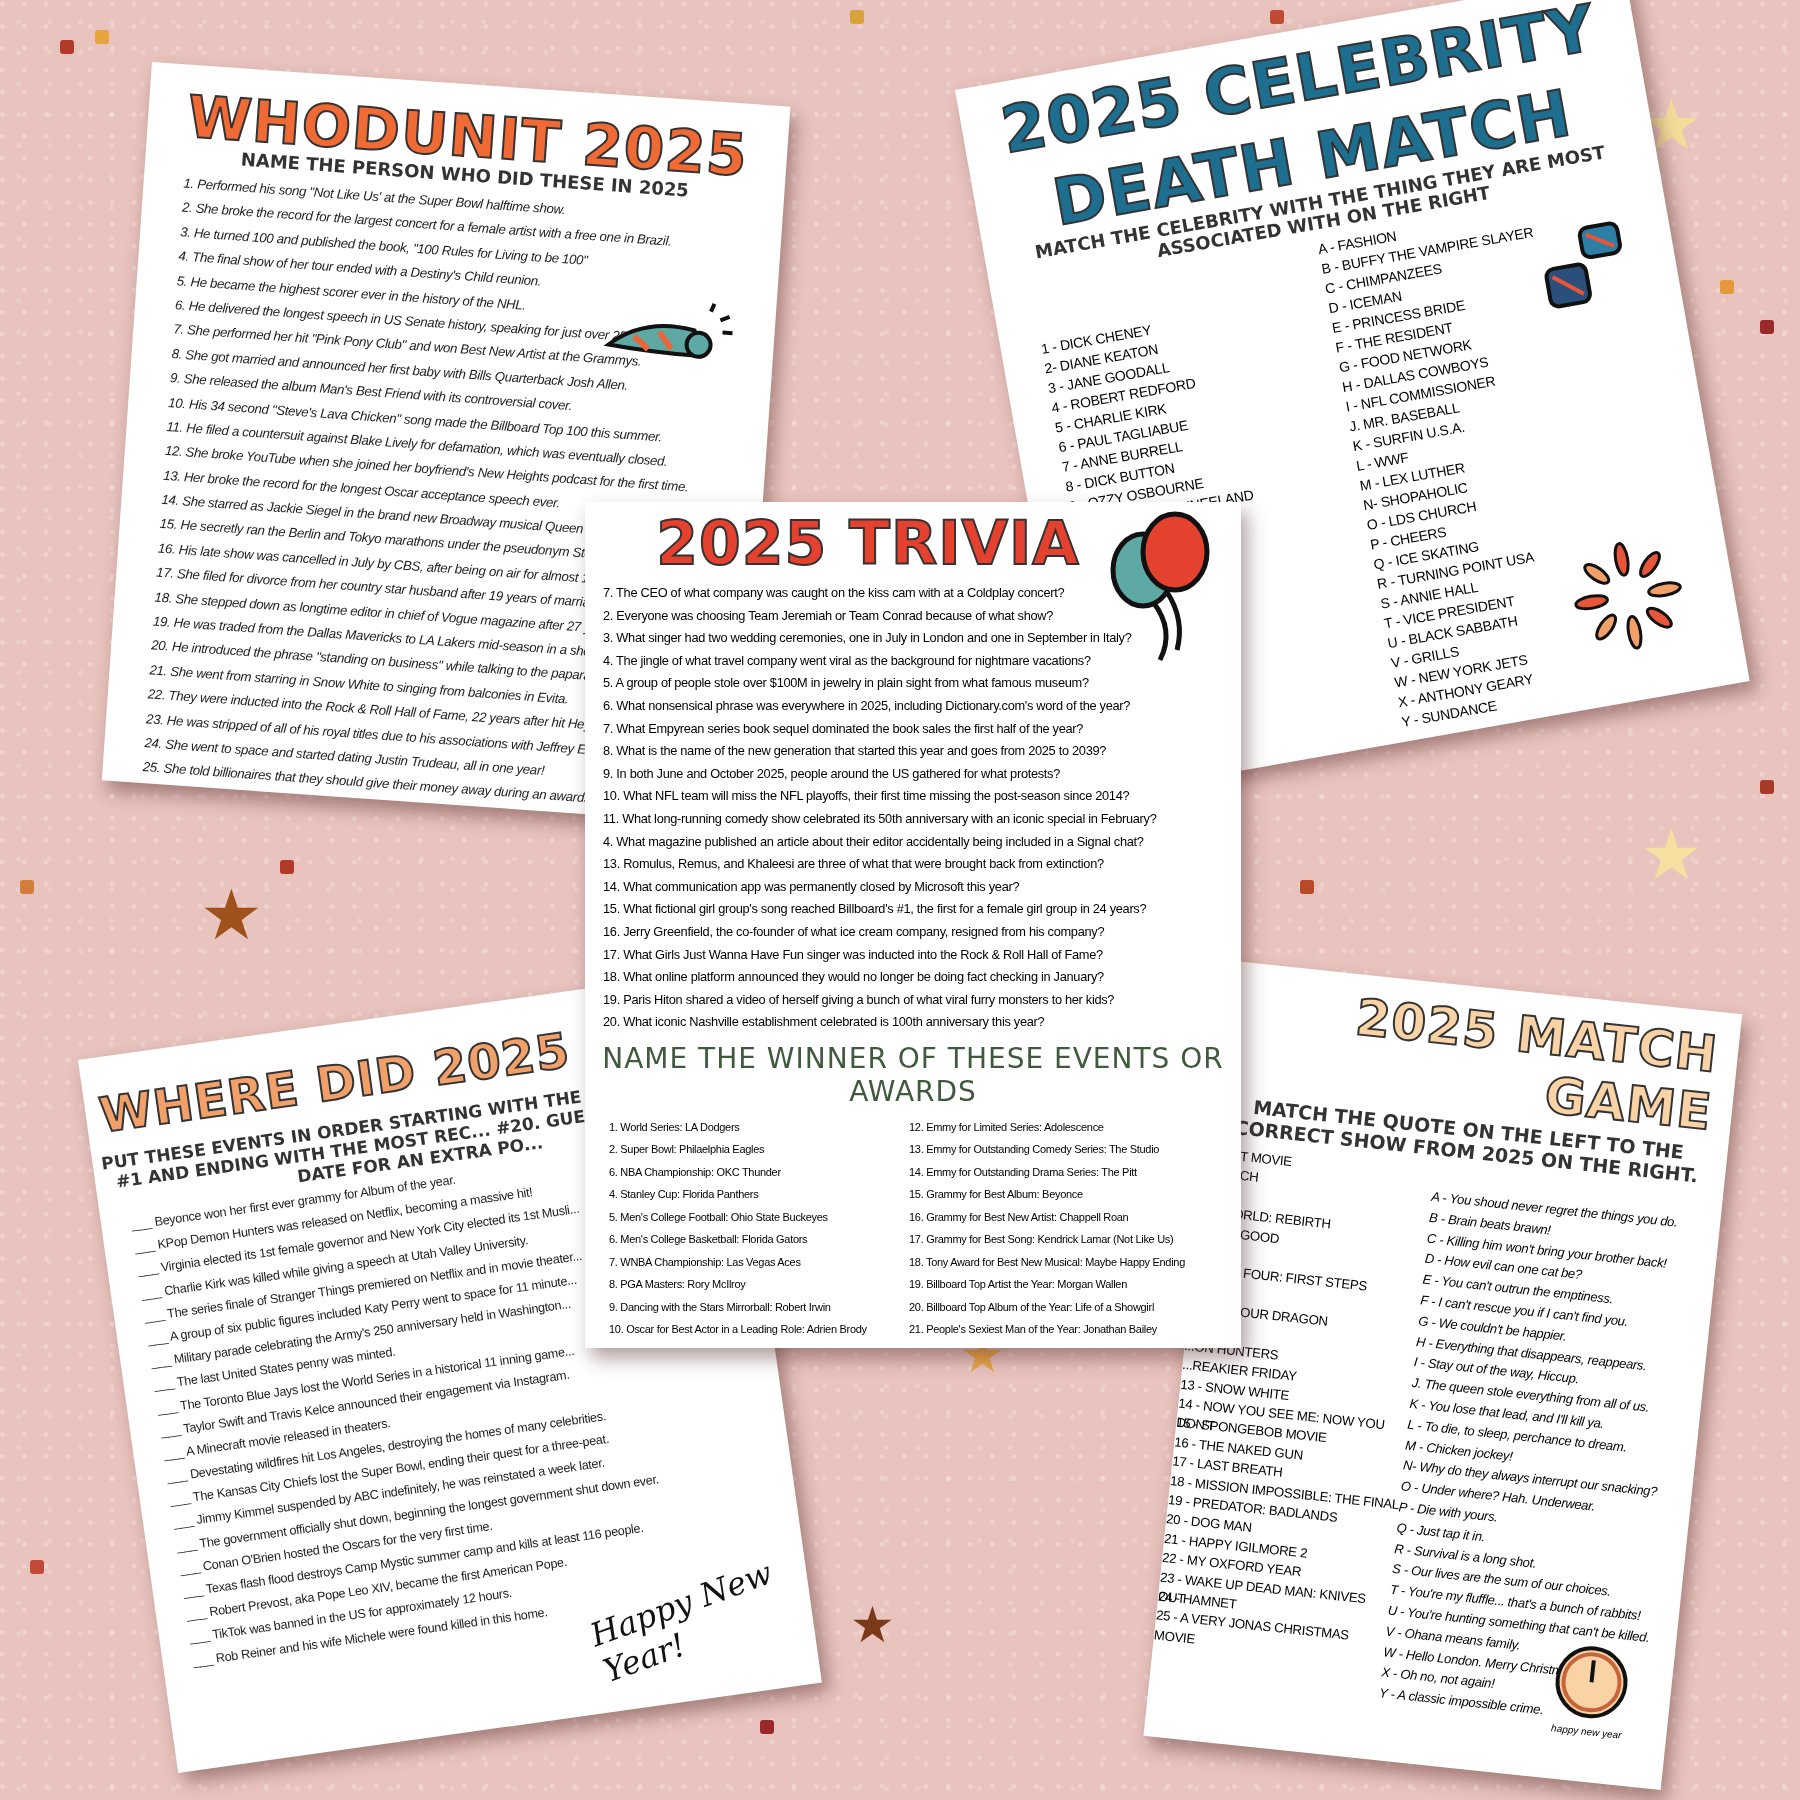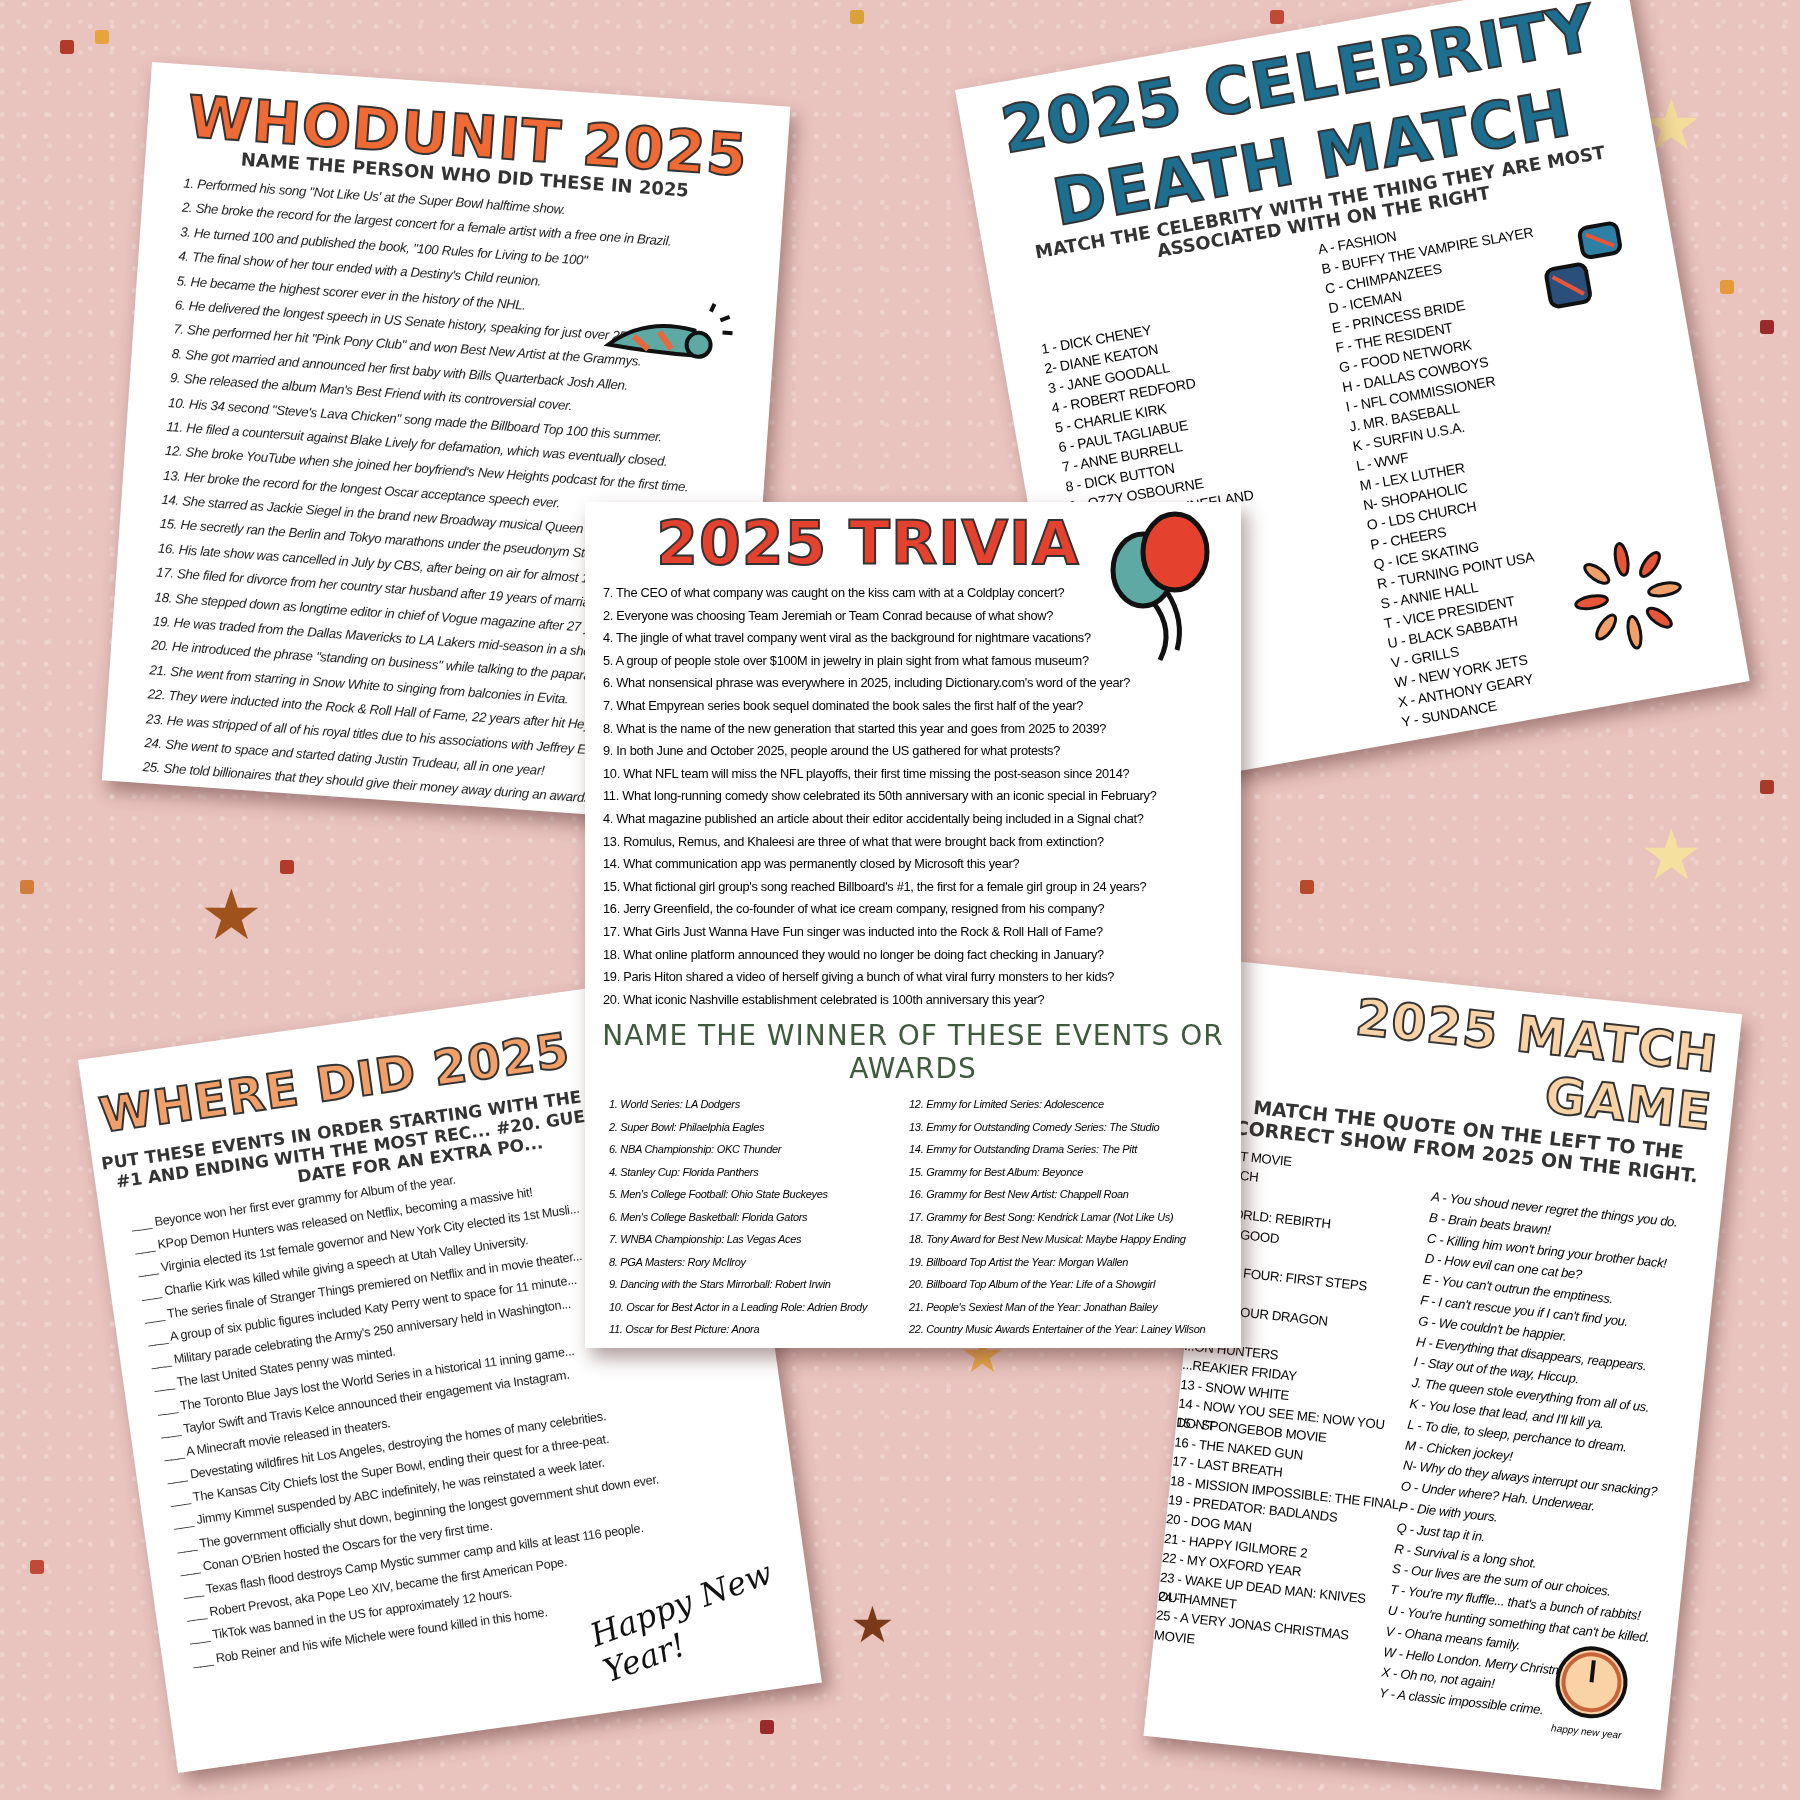--- a/index.html
+++ b/index.html
@@ -36,21 +36,21 @@
   #celeb .right{font-size:14px;}
   #celeb li{height:20px;line-height:20px;text-transform:uppercase;}
 
   
   #trivia{left:585px;top:502px;width:656px;height:846px;}
   #trivia .title{color:#e5412f;font-size:60px;margin-top:6px;margin-right:90px;}
   #trivia .qs{margin:4px 0 0 18px;font-size:12.8px;}
   #trivia .qs li{height:22.6px;line-height:22.6px;}
   #trivia .sec{font-family:"DejaVu Sans",sans-serif;color:#3f5a3d;font-size:28px;text-align:center;margin-top:8px;letter-spacing:1px;}
   #trivia .awards{display:flex;margin:8px 0 0 24px;font-size:11px;}
-  #trivia .awards ul{width:300px;font-style:italic;}
+  #trivia .awards ul{width:300px;}
   #trivia .awards li{height:22.5px;line-height:22.5px;}
 
   
   #where{left:78px;top:1060px;width:650px;height:720px;transform:rotate(-8deg);transform-origin:0 0;}
   #where .title{color:#f2a06a;font-size:48px;margin-top:30px;text-align:left;padding-left:14px;}
   #where .sub{font-size:17px;line-height:20px;margin-top:10px;}
   #where .lst{margin:4px 0 0 30px;font-size:12.6px;}
   #where .lst li{height:23.2px;line-height:23.2px;}
   #where .hny{position:absolute;left:430px;top:600px;font-family:"DejaVu Serif",serif;font-style:italic;font-size:32px;color:#111;transform:rotate(-12deg);}
 
@@ -299,20 +299,21 @@
 <div id="trivia" class="sheet">
   <div class="title">2025 TRIVIA</div>
   <svg class="icon" style="left:520px;top:8px" width="110" height="160" viewBox="0 0 110 160">
     <ellipse cx="38" cy="60" rx="30" ry="36" fill="#5fa9a5" stroke="#111" stroke-width="5"></ellipse>
     <ellipse cx="70" cy="42" rx="32" ry="38" fill="#e5412f" stroke="#111" stroke-width="5"></ellipse>
     <path d="M48 92 Q70 120 55 150 M62 82 Q80 110 72 140" stroke="#111" stroke-width="5" fill="none"></path>
   </svg>
   <ol class="qs cond">
     <li>7.  The CEO of what company was caught on the kiss cam with at a Coldplay concert?</li>
     <li>2.  Everyone was choosing Team Jeremiah or Team Conrad because of what show?</li>
+    <li>3.  What singer had two wedding ceremonies, one in July in London and one in September in Italy?</li>
     <li>4.  The jingle of what travel company went viral as the background for nightmare vacations?</li>
     <li>5.  A group of people stole over $100M in jewelry in plain sight from what famous museum?</li>
     <li>6.  What nonsensical phrase was everywhere in 2025, including Dictionary.com's word of the year?</li>
     <li>7.  What Empyrean series book sequel dominated the book sales the first half of the year?</li>
     <li>8.  What is the name of the new generation that started this year and goes from 2025 to 2039?</li>
     <li>9.  In both June and October  2025, people around the US gathered for what protests?</li>
     <li>10. What NFL team will miss the NFL playoffs, their first time missing the post-season since 2014?</li>
     <li>11. What long-running comedy show celebrated its 50th anniversary with an iconic special in February?</li>
     <li>4. What magazine published an article about their editor accidentally being included in a Signal chat?</li>
     <li>13. Romulus, Remus, and Khaleesi are three of what that were brought back from extinction?</li>

